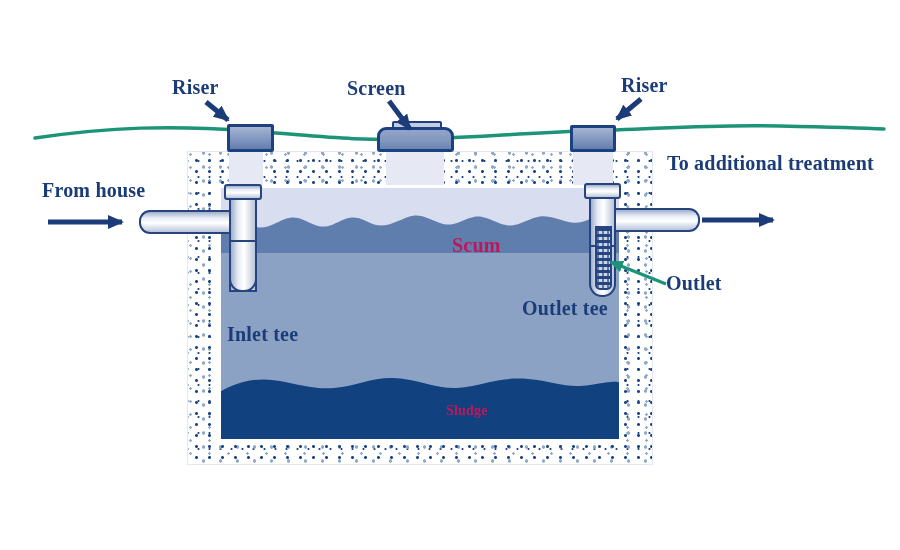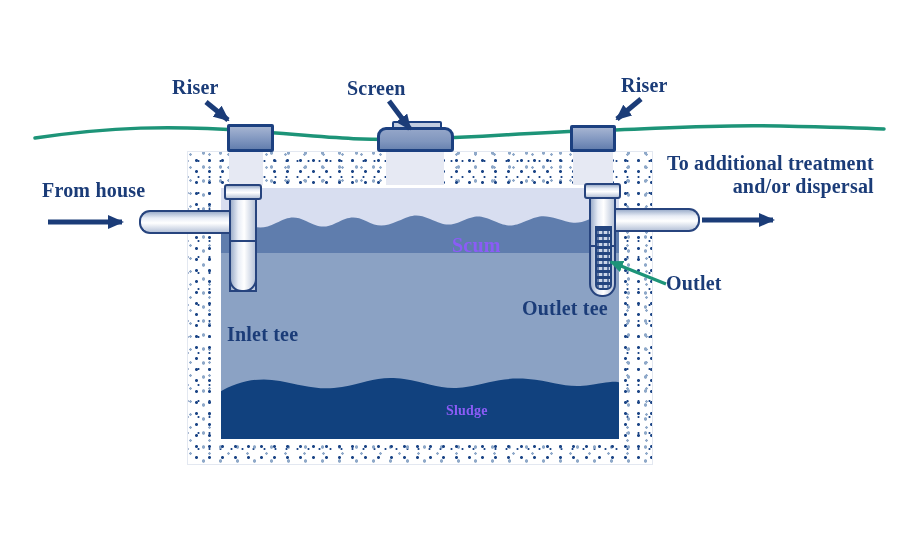--- a/index.html
+++ b/index.html
@@ -47,22 +47,22 @@
 
   .screen-mesh{
     background:
       repeating-linear-gradient(90deg, rgba(36,69,127,.65) 0 2px, transparent 2px 5px),
       repeating-linear-gradient(180deg, #24457f 0 3px, #ccd6e8 3px 6px);
     border:2px solid #24457f;border-radius:0 0 5px 5px;
   }
 
   .lbl{position:absolute;font-weight:bold;color:var(--navy,#1b3c78);
        font-size:20px;white-space:nowrap;letter-spacing:.2px;line-height:1.1;}
-  .lbl.white{color:#8b5cf6;}
-  .lbl.two-line span{display:block;text-align:right;}
+  .lbl.white{color:#be185d;}
+  .lbl.two-line span{display:block;}
 </style>
 </head>
 <body>
 
 <div class="canvas">
 
   <svg class="abs" style="left:0;top:0" width="900" height="550">
     <path d="M35,138 C110,127 170,125 250,131 C320,136 350,141 420,139
              C490,137 520,133 585,131 C660,129 710,124 780,126 C830,127 865,128 884,129" fill="none" stroke="#1d9478" stroke-width="3.5" stroke-linecap="round"></path>
   </svg>
@@ -119,21 +119,20 @@
     <line x1="666" y1="284" x2="611" y2="262" stroke="#1d9478" stroke-width="3.5" marker-end="url(#ah-green)"></line>
   </svg>
 
   <div class="lbl" style="left:172px;top:76px;">Riser</div>
   <div class="lbl" style="left:347px;top:77px;">Screen</div>
   <div class="lbl" style="left:621px;top:74px;">Riser</div>
   <div class="lbl" style="left:42px;top:179px;">From house</div>
 
   <div class="lbl two-line" style="left:667px;top:152px;line-height:23px;">
     <span>To additional treatment</span>
-    <span>and/or dispersal</span>
   </div>
 
   <div class="lbl" style="left:227px;top:284px;margin-top:39px;">Inlet tee</div>
   <div class="lbl" style="left:522px;top:297px;">Outlet tee</div>
   <div class="lbl" style="left:666px;top:272px;">Outlet</div>
 
   <div class="lbl white" style="left:452px;top:234px;">Scum</div>
   <div class="lbl white" style="left:446px;top:403px;font-size:14px;">Sludge</div>
 
 </div>

